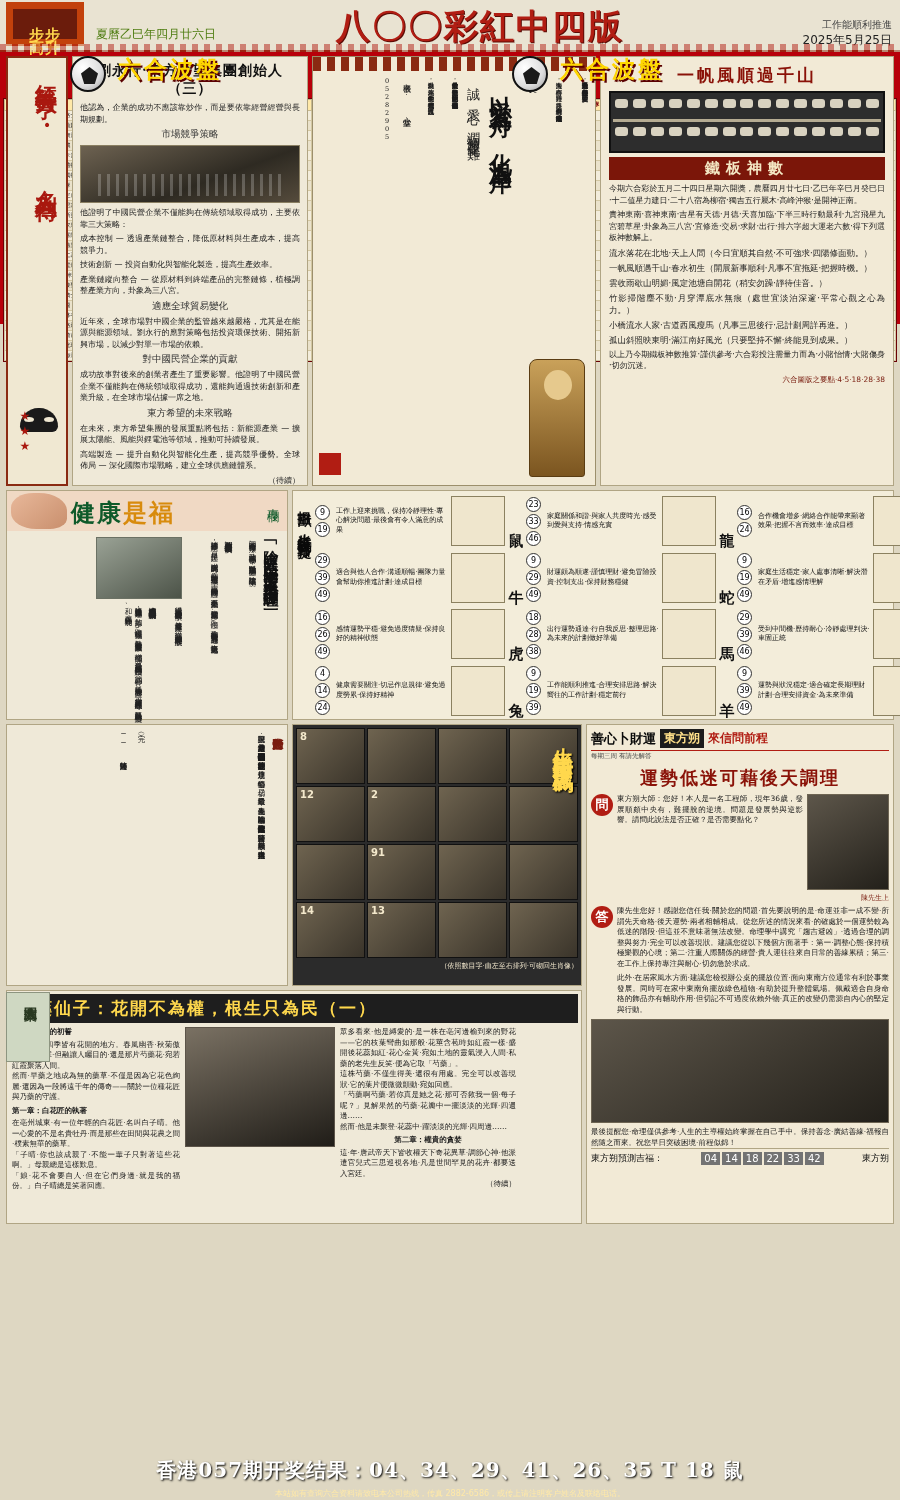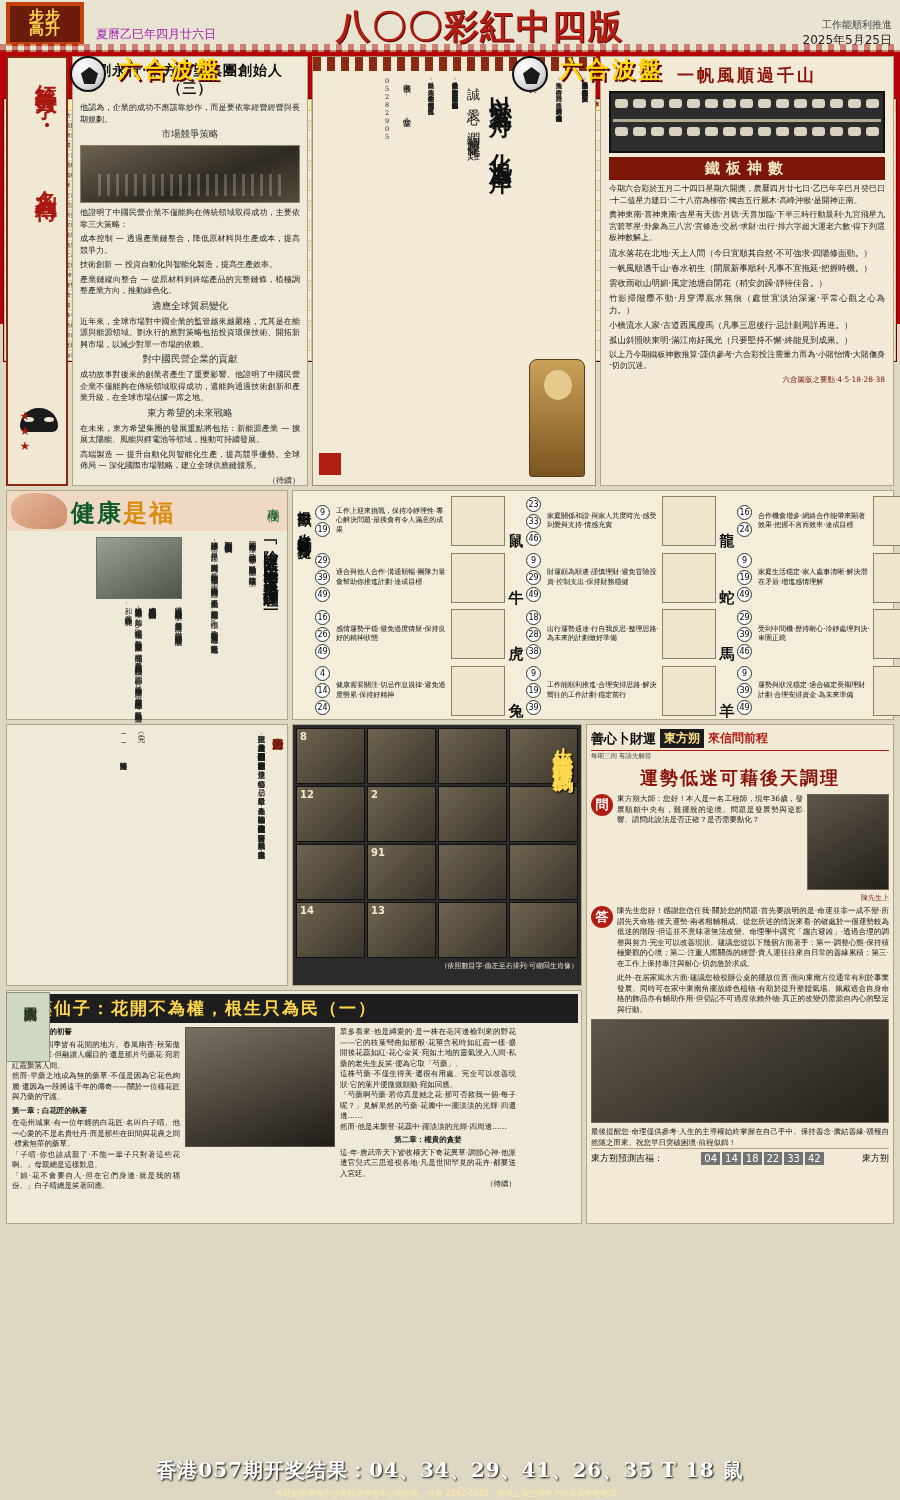--- a/index.html
+++ b/index.html
@@ -13,26 +13,26 @@
   .page { width: 900px; height: 1500px; position: relative; background: #ded7c2; }
 
   
   .masthead {
     height: 52px; background: #e9e3d2; position: relative;
     border-bottom: 2px solid #8a2a12;
   }
   .logo-box {
     position: absolute; left: 6px; top: 2px; width: 78px; height: 44px;
     background: #6b1c0c; color: #f5e9c8; font-size: 11px; line-height: 13px;
-    text-align: center; padding-top: 4px; letter-spacing: 1px;
-    border: 4px solid #c2410c;
+    text-align: center; padding-top: 20px; letter-spacing: 1px;
+    border: 7px solid #c2410c;
   }
   .logo-box .big { font-size: 15px; color: #ffd84d; font-weight: bold; }
   .mast-date {
-    position: absolute; left: 96px; top: 26px; font-size: 12px; color: #a21caf;
+    position: absolute; left: 96px; top: 26px; font-size: 12px; color: #4d7c0f;
   }
   .mast-title {
     position: absolute; left: 330px; top: 4px; width: 300px; text-align: center;
     font-size: 34px; font-weight: bold; color: #b11d13; letter-spacing: 2px;
     font-family: "DejaVu Serif", serif;
     text-shadow: 1px 1px 0 #5a0c06;
   }
   .mast-right {
     position: absolute; right: 8px; top: 18px; font-size: 12px; color: #222;
     text-align: right;
@@ -249,21 +249,21 @@
   </div>
 
   <div class="panel" id="art1">
     <h2>劉永行·東方希望集團創始人（三）</h2>
     <p>他認為，企業的成功不應該靠炒作，而是要依靠經營經營與長期規劃。</p>
     <div class="sub">市場競爭策略</div>
     <div class="photo city"></div>
     <p>他證明了中國民營企業不僅能夠在傳統領域取得成功，主要依靠三大策略：</p>
     <p>成本控制 — 透過產業鏈整合，降低原材料與生產成本，提高競爭力。</p>
     <p>技術創新 — 投資自動化與智能化製造，提高生產效率。</p>
-    <p>產業鏈縱向整合 — 從原材料到終端產品的完整鏈條，植極調整產業方向，推動綠色化。</p>
+    <p>產業鏈縱向整合 — 從原材料到終端產品的完整鏈條，植極調整產業方向，卦象為三八宮。</p>
     <div class="sub">適應全球貿易變化</div>
     <p>近年來，全球市場對中國企業的監管越來越嚴格，尤其是在能源與能源領域。劉永行的應對策略包括投資環保技術、開拓新興市場，以減少對單一市場的依賴。</p>
     <div class="sub">對中國民營企業的貢獻</div>
     <p>成功故事對後來的創業者產生了重要影響。他證明了中國民營企業不僅能夠在傳統領域取得成功，還能夠通過技術創新和產業升級，在全球市場佔據一席之地。</p>
     <div class="sub">東方希望的未來戰略</div>
     <p>在未來，東方希望集團的發展重點將包括：新能源產業 — 擴展太陽能、風能與鋰電池等領域，推動可持續發展。</p>
     <p>高端製造 — 提升自動化與智能化生產，提高競爭優勢。全球佈局 — 深化國際市場戰略，建立全球供應鏈體系。</p>
     <p style="text-align:right">（待續）</p>
     <div class="byline">● 金牌記者</div>
   </div>

